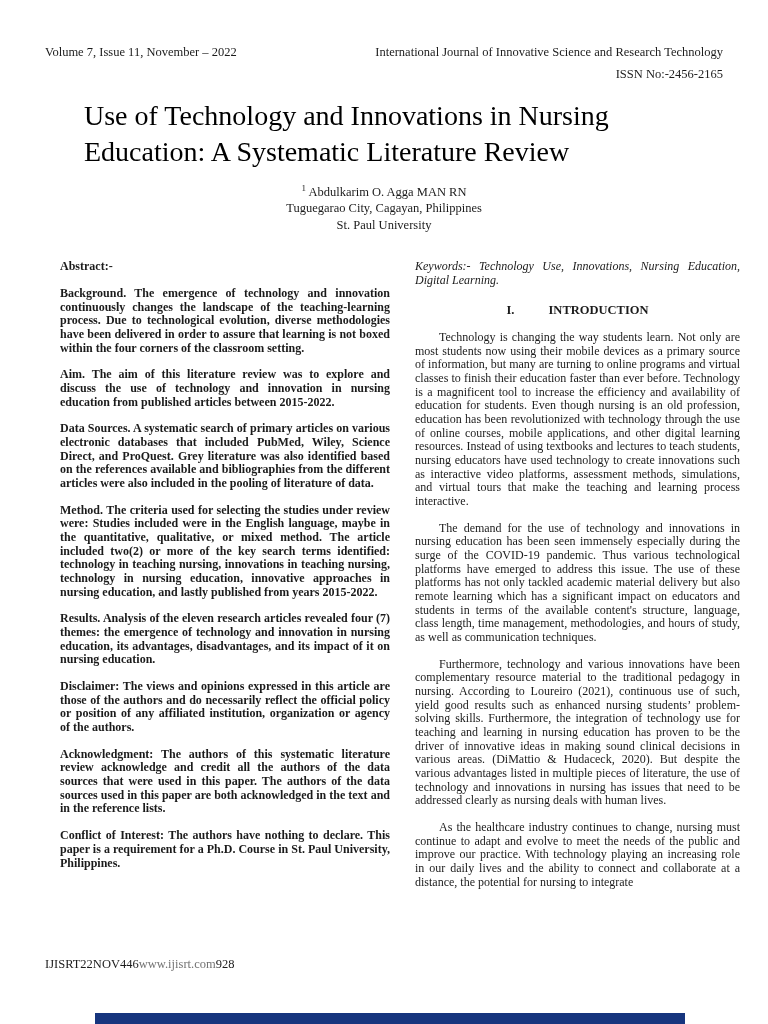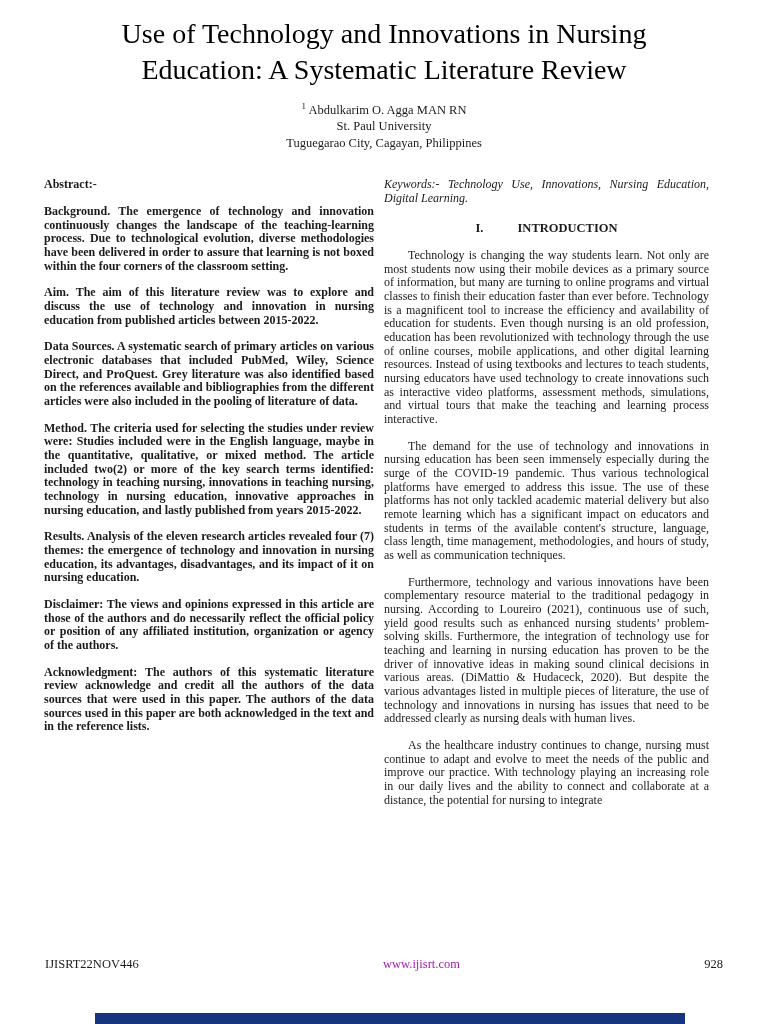--- a/index.html
+++ b/index.html
@@ -24,37 +24,37 @@
     font-size: 12.5px;
   }
   .issn-line {
     text-align: right;
     font-size: 12.5px;
     margin-top: 7px;
   }
   .paper-title {
     margin: 16px auto 0 auto;
     max-width: 600px;
-    text-align: center;
+    text-align: left;
     font-size: 28px;
     font-weight: 400;
     line-height: 1.28;
     color: #000000;
   }
   .authors-block {
     margin-top: 13px;
     text-align: center;
     font-size: 12.5px;
     line-height: 1.32;
   }
   .authors-block sup { font-size: 9px; }
   .content-columns {
     display: flex;
-    gap: 10px;
-    padding: 0 44px;
+    gap: 25px;
+    padding: 0 60px;
     margin-top: 27px;
   }
   .col { font-size: 12px; line-height: 1.14; text-align: justify; }
   .col-left { width: 330px; flex: 0 0 330px; font-weight: bold; }
   .col-right { width: 325px; flex: 0 0 325px; }
   .col p { margin-bottom: 13px; }
   .abstract-label { margin-bottom: 13px; }
   .keywords-para { font-style: italic; }
   .keywords-para .kw-label { font-weight: normal; }
   .section-heading {
@@ -66,75 +66,82 @@
     margin: 15px 0 14px 0;
     text-align: center;
   }
   .col-right p.body-par { text-indent: 24px; }
   .page-footer {
     position: absolute;
     left: 45px;
     right: 45px;
     top: 957px;
     display: flex;
-    justify-content: space-between;
     align-items: baseline;
     font-size: 12.5px;
   }
   .footer-link { text-decoration: none; }
   .bottom-blue-bar {
     position: absolute;
     left: 95px;
     top: 1013px;
     width: 590px;
     height: 11px;
   }
 </style>
 </head>
 <body>
 
 <div class="page">
 
+  <div class="page-header">
+    <div class="header-row">
+      <span>Volume 7, Issue 11, November – 2022</span>
+      <span>International Journal of Innovative Science and Research Technology</span>
+    </div>
+    <div class="issn-line">ISSN No:-2456-2165</div>
+  </div>
 
   <h1 class="paper-title">Use of Technology and Innovations in Nursing Education: A Systematic Literature Review</h1>
 
   <div class="authors-block">
     <div><sup>1</sup> <span>Abdulkarim O. Agga MAN RN</span></div>
+    <div>Tuguegarao City, Cagayan, Philippines</div>
     <div>St. Paul University</div>
-    <div>Tuguegarao City, Cagayan, Philippines</div>
   </div>
 
   <div class="content-columns">
 
     <div class="col col-left">
       <p class="abstract-label">Abstract:-</p>
       <p>Background. The emergence of technology and innovation continuously changes the landscape of the teaching-learning process. Due to technological evolution, diverse methodologies have been delivered in order to assure that learning is not boxed within the four corners of the classroom setting.</p>
       <p>Aim. The aim of this literature review was to explore and discuss the use of technology and innovation in nursing education from published articles between 2015-2022.</p>
       <p>Data Sources. A systematic search of primary articles on various electronic databases that included PubMed, Wiley, Science Direct, and ProQuest. Grey literature was also identified based on the references available and bibliographies from the different articles were also included in the pooling of literature of data.</p>
       <p>Method. The criteria used for selecting the studies under review were: Studies included were in the English language, maybe in the quantitative, qualitative, or mixed method. The article included two(2) or more of the key search terms identified: technology in teaching nursing, innovations in teaching nursing, technology in nursing education, innovative approaches in nursing education, and lastly published from years 2015-2022.</p>
       <p>Results. Analysis of the eleven research articles revealed four (7) themes: the emergence of technology and innovation in nursing education, its advantages, disadvantages, and its impact of it on nursing education.</p>
       <p>Disclaimer: The views and opinions expressed in this article are those of the authors and do necessarily reflect the official policy or position of any affiliated institution, organization or agency of the authors.</p>
       <p>Acknowledgment: The authors of this systematic literature review acknowledge and credit all the authors of the data sources that were used in this paper. The authors of the data sources used in this paper are both acknowledged in the text and in the reference lists.</p>
+      <p>Conflict of Interest: The authors have nothing to declare. This paper is a requirement for a Ph.D. Course in St. Paul University, Philippines.</p>
     </div>
 
     <div class="col col-right">
       <p class="keywords-para"><span class="kw-label">Keywords:-</span> <span>Technology Use, Innovations, Nursing Education, Digital Learning.</span></p>
       <div class="section-heading">
         <span>I.</span>
         <span>INTRODUCTION</span>
       </div>
       <p class="body-par">Technology is changing the way students learn. Not only are most students now using their mobile devices as a primary source of information, but many are turning to online programs and virtual classes to finish their education faster than ever before. Technology is a magnificent tool to increase the efficiency and availability of education for students. Even though nursing is an old profession, education has been revolutionized with technology through the use of online courses, mobile applications, and other digital learning resources. Instead of using textbooks and lectures to teach students, nursing educators have used technology to create innovations such as interactive video platforms, assessment methods, simulations, and virtual tours that make the teaching and learning process interactive.</p>
       <p class="body-par">The demand for the use of technology and innovations in nursing education has been seen immensely especially during the surge of the COVID-19 pandemic. Thus various technological platforms have emerged to address this issue. The use of these platforms has not only tackled academic material delivery but also remote learning which has a significant impact on educators and students in terms of the available content's structure, language, class length, time management, methodologies, and hours of study, as well as communication techniques.</p>
       <p class="body-par">Furthermore, technology and various innovations have been complementary resource material to the traditional pedagogy in nursing. According to Loureiro (2021), continuous use of such, yield good results such as enhanced nursing students’ problem-solving skills. Furthermore, the integration of technology use for teaching and learning in nursing education has proven to be the driver of innovative ideas in making sound clinical decisions in various areas. (DiMattio &amp; Hudaceck, 2020). But despite the various advantages listed in multiple pieces of literature, the use of technology and innovations in nursing has issues that need to be addressed clearly as nursing deals with human lives.</p>
       <p class="body-par">As the healthcare industry continues to change, nursing must continue to adapt and evolve to meet the needs of the public and improve our practice. With technology playing an increasing role in our daily lives and the ability to connect and collaborate at a distance, the potential for nursing to integrate</p>
     </div>
 
   </div>
 
   <div class="page-footer">
     <span>IJISRT22NOV446</span>
-    <a href="#" class="footer-link" style="color: #a21caf;">www.ijisrt.com</a>
+    <a href="#" class="footer-link" style="color: #737373;">www.ijisrt.com</a>
     <span>928</span>
   </div>
 
   <div class="bottom-blue-bar" style="background: rgb(23, 53, 126);"></div>
 
 </div>
 
 </body></html>

